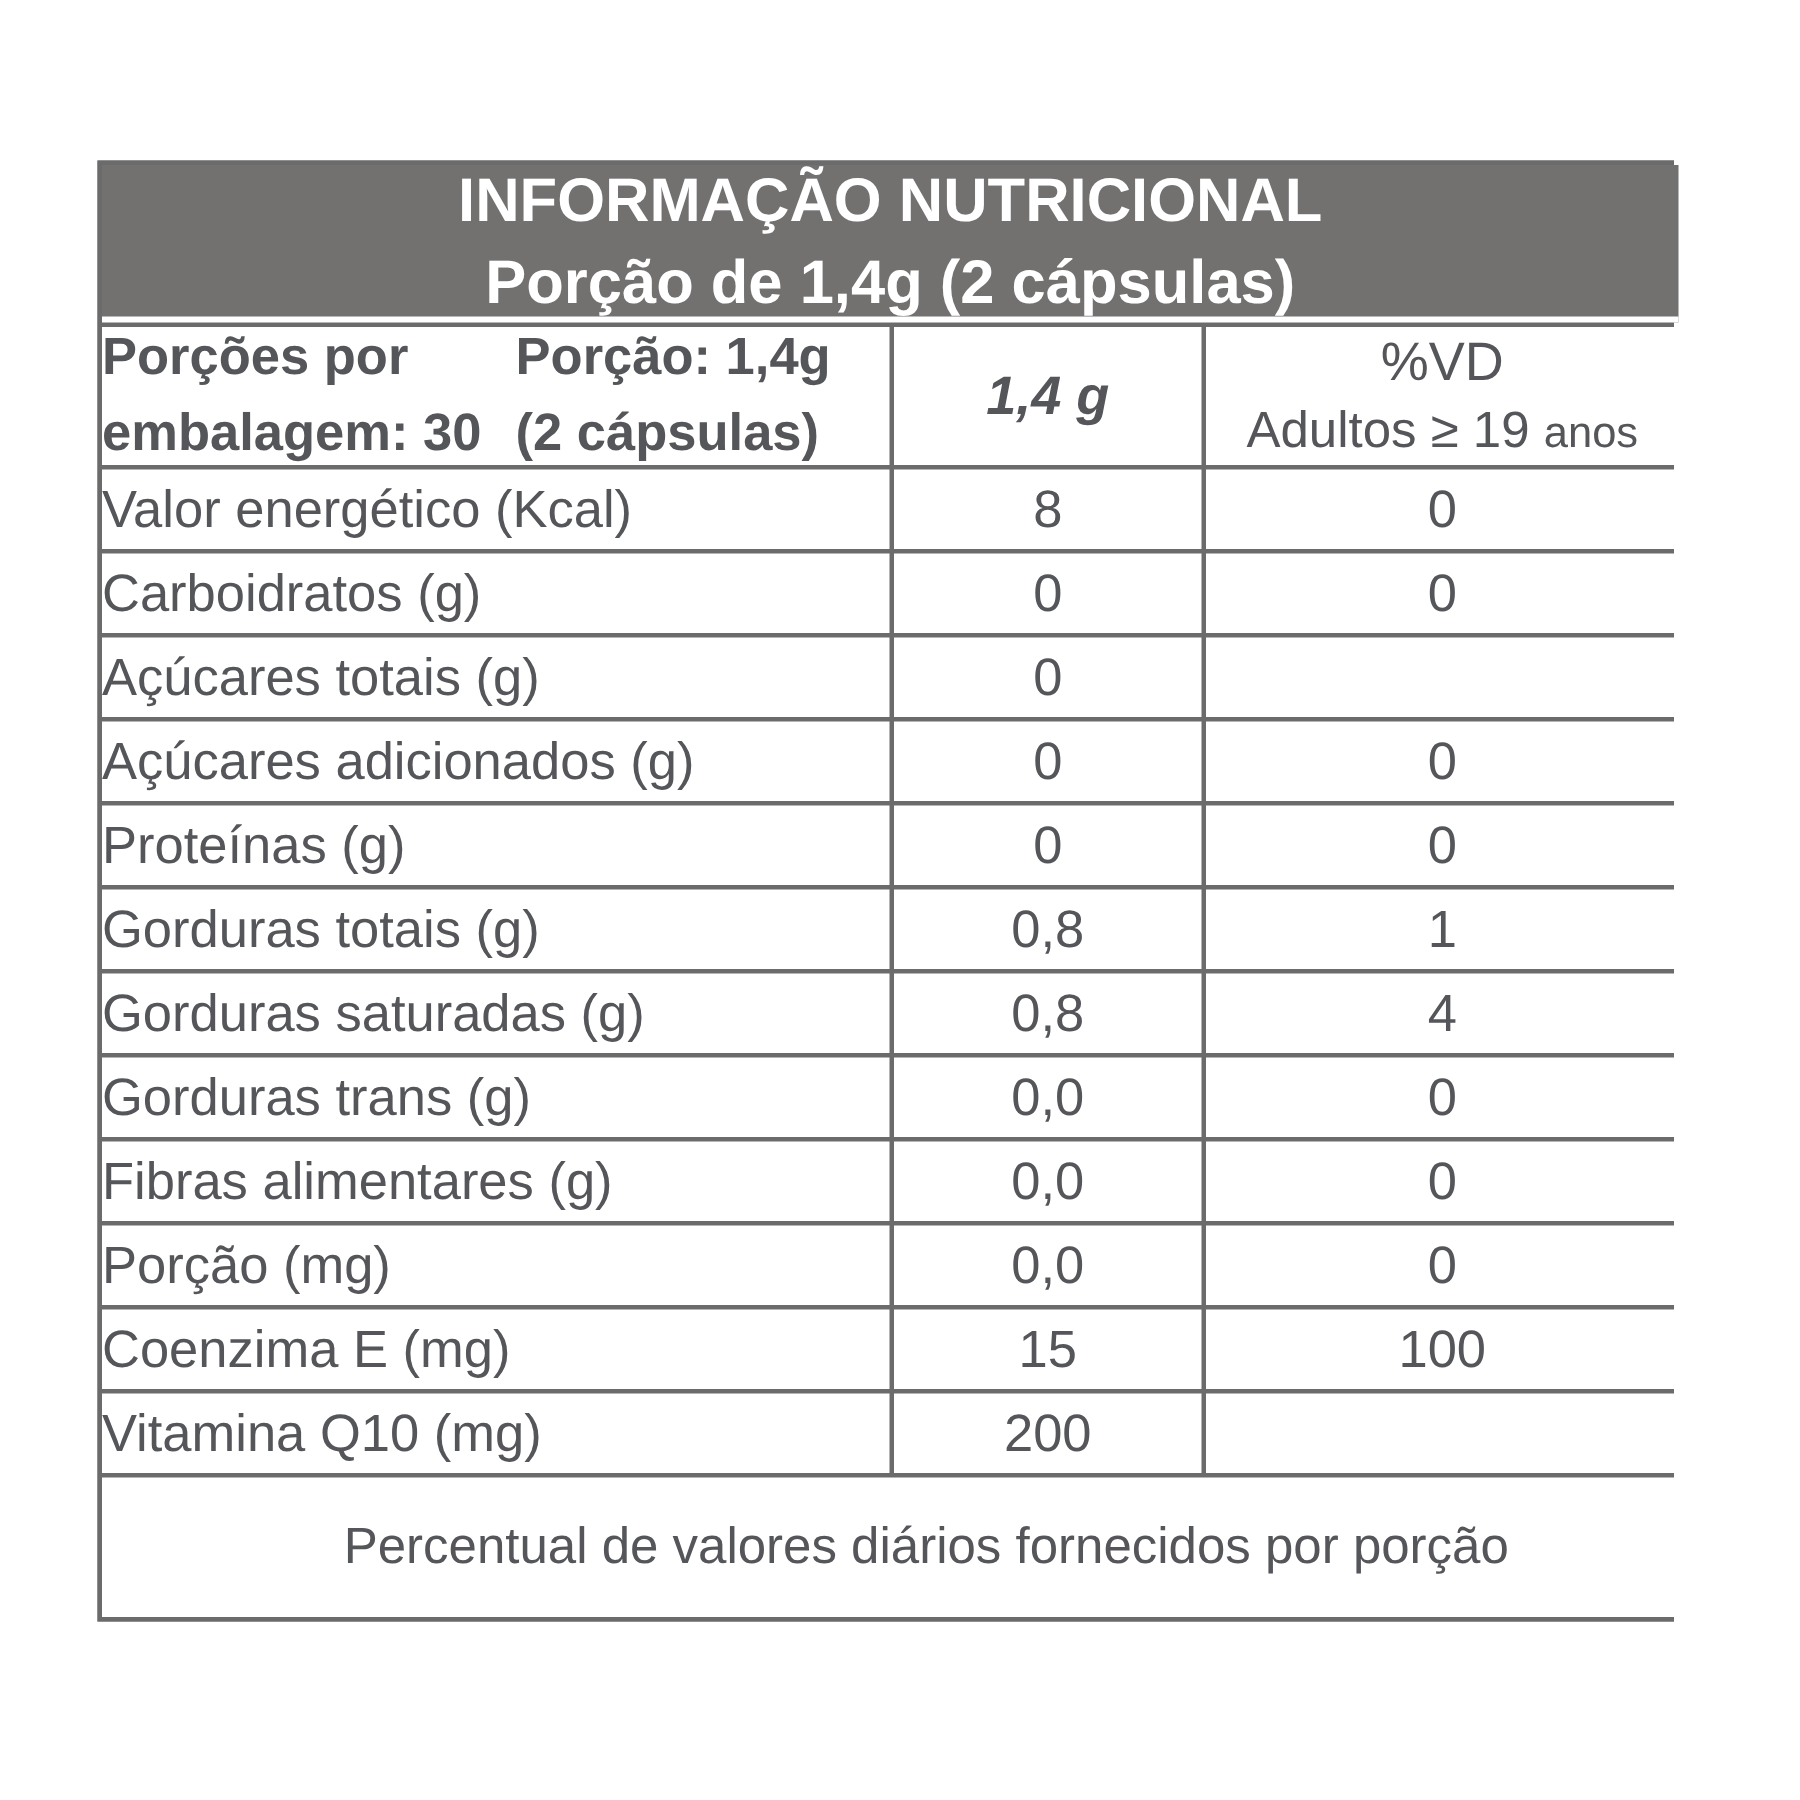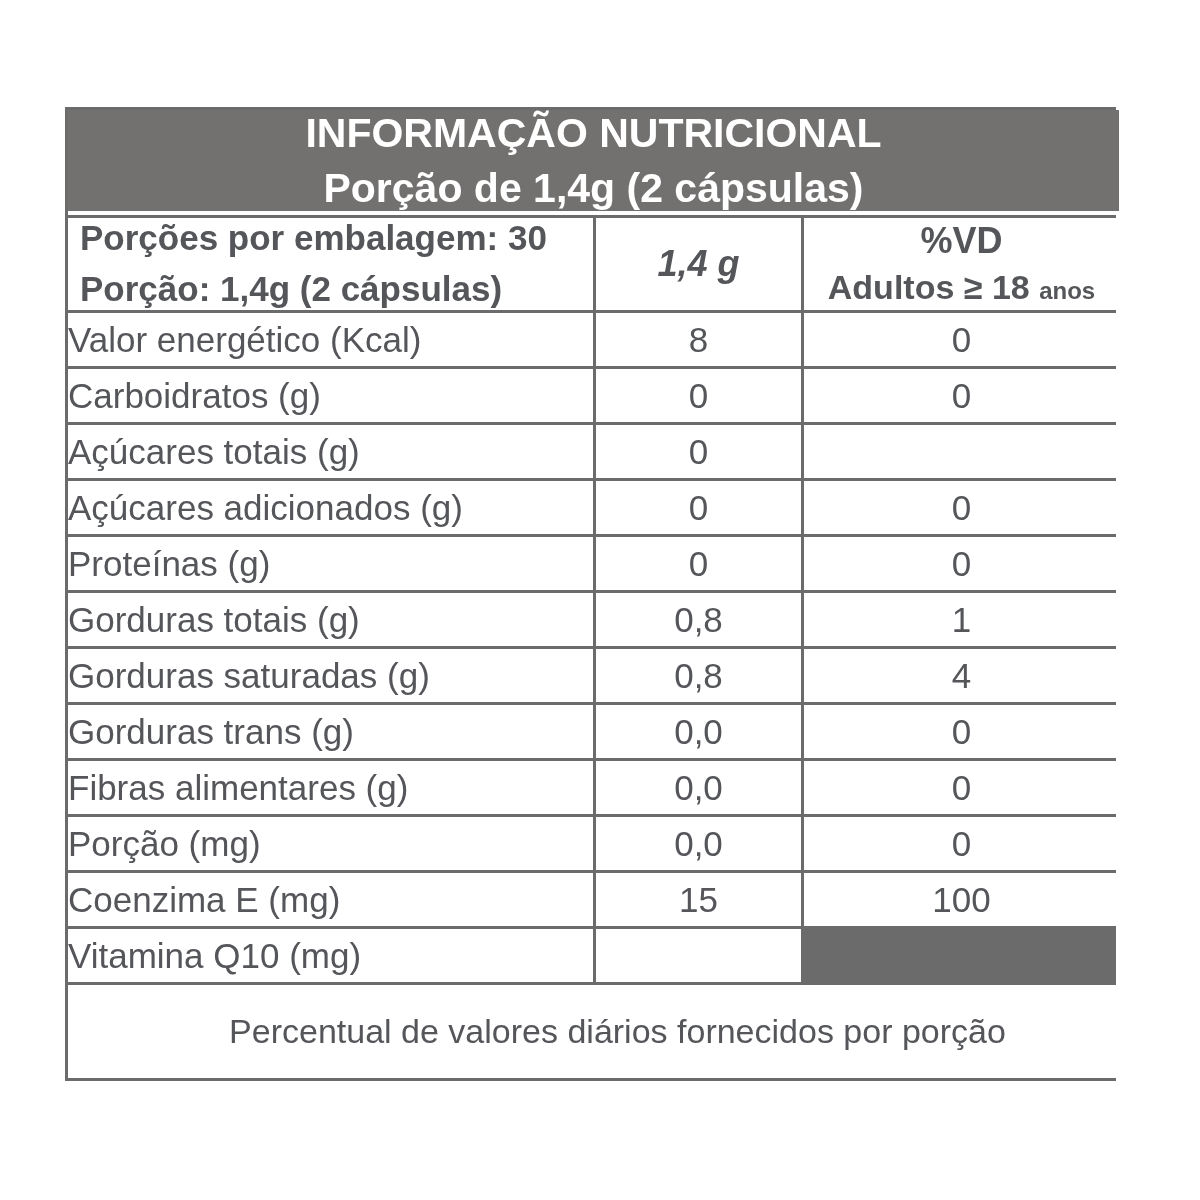--- a/index.html
+++ b/index.html
@@ -43,44 +43,43 @@
     color: #ffffff;
     flex-direction: column;
     justify-content: center;
     text-align: center;
     font-weight: bold;
     font-size: 41px;
     line-height: 1.32;
     border-bottom: 4px solid #ffffff; 
   }
   .hdr-col1 {
-    flex-direction: column;
-    align-items: flex-start;
+    flex-direction: row;
+    align-items: center;
     justify-content: center;
-    padding-left: 12px;
     font-weight: bold;
     font-size: 35px;
     line-height: 1.45;
   }
   .hdr-col2 {
     justify-content: center;
     font-weight: bold;
     font-size: 36px;
     font-style: italic;
   }
   .hdr-col3 {
     flex-direction: column;
     justify-content: center;
     text-align: right;
-    font-weight: bold;
+    font-weight: normal;
     font-size: 36px;
     line-height: 1.35;
   }
   .hdr-col3 .sub { font-size: 34px; }
-  .hdr-col3 .sub .small { font-size: 24px; }
+  .hdr-col3 .sub .small { font-size: 29px; }
   .label-cell {
     justify-content: flex-start;
     padding-left: 0;
   }
   .num-cell {
     justify-content: center;
   }
   .footer-cell {
     grid-column: 1 / -1;
     justify-content: center;
@@ -100,21 +99,21 @@
       <div>Porção de 1,4g (2 cápsulas)</div>
     </div>
 
     <div class="cell hdr-col1">
       <div>Porções por embalagem: 30</div>
       <div>Porção: 1,4g (2 cápsulas)</div>
     </div>
     <div class="cell hdr-col2">1,4 g</div>
     <div class="cell hdr-col3">
       <div>%VD</div>
-      <div class="sub"><span>Adultos ≥ 18</span> <span class="small">anos</span></div>
+      <div class="sub"><span>Adultos ≥ 19</span> <span class="small">anos</span></div>
     </div>
 
     <div class="cell label-cell">Valor energético (Kcal)</div>
     <div class="cell num-cell">8</div>
     <div class="cell num-cell">0</div>
 
     <div class="cell label-cell">Carboidratos (g)</div>
     <div class="cell num-cell">0</div>
     <div class="cell num-cell">0</div>
 
@@ -148,18 +147,19 @@
 
     <div class="cell label-cell">Porção (mg)</div>
     <div class="cell num-cell">0,0</div>
     <div class="cell num-cell">0</div>
 
     <div class="cell label-cell">Coenzima E (mg)</div>
     <div class="cell num-cell">15</div>
     <div class="cell num-cell">100</div>
 
     <div class="cell label-cell">Vitamina Q10 (mg)</div>
+    <div class="cell num-cell">200</div>
     <div class="cell num-cell"></div>
 
     <div class="cell footer-cell">Percentual de valores diários fornecidos por porção</div>
 
   </div>
 </div>
 
 </body></html>

